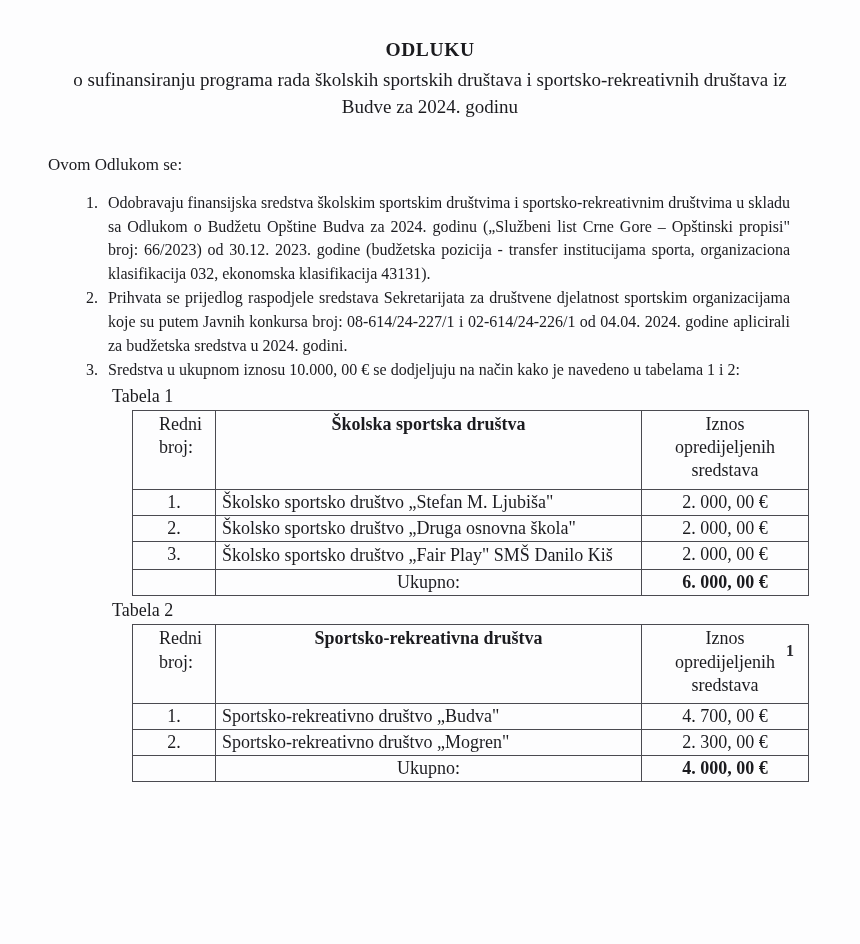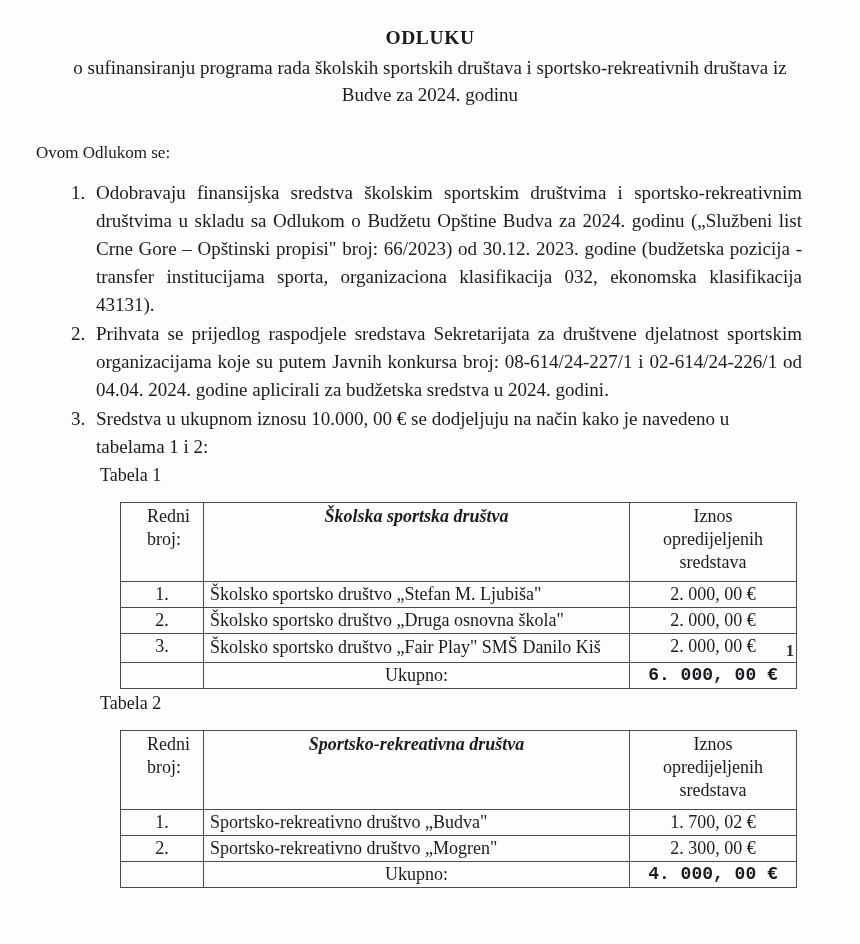--- a/index.html
+++ b/index.html
@@ -15,21 +15,21 @@
     color: #1b1b1f;
     -webkit-font-smoothing: antialiased;
     overflow: hidden;
   }
 
   .page {
     position: relative;
     width: 860px;
     height: 716px;
     box-sizing: border-box;
-    padding: 0;
+    padding: 12px;
   }
 
   
   .doc-title {
     text-align: center;
     font-weight: bold;
     font-size: 19.5px;
     letter-spacing: 0.6px;
     padding-top: 28px;
     line-height: 1.05;
@@ -46,21 +46,21 @@
   
   .intro {
     font-size: 17px;
     margin: 34px 0 0 36px;
   }
 
   
   ol.clauses {
     margin: 16px 58px 3px 58px;
     padding: 0 0 0 32px;
-    font-size: 19px;
+    font-size: 16px;
     line-height: 1.47;
   }
   ol.clauses > li {
     margin-bottom: 1px;
     padding-left: 6px;
   }
   ol.clauses > li p {
     margin: 0;
     text-align: justify;
     text-justify: inter-word;
@@ -95,21 +95,20 @@
   col.c-name  { width: 426px; }
   col.c-amt   { width: 167px; }
 
   thead td.h-no,
   thead td.h-amt {
     text-align: center;
   }
   thead td.h-name {
     text-align: center;
     font-weight: bold;
-    font-style: italic;
   }
   thead td {
     height: 74px;
     line-height: 1.3;
     padding-top: 4px;
   }
   thead td.h-no {
     text-align: left;
     padding-left: 26px;
   }
@@ -125,29 +124,28 @@
     white-space: nowrap;
   }
   tbody tr.total td.t-label {
     text-align: center;
     font-weight: normal;
   }
   tbody tr.total td.t-amt {
     text-align: center;
     font-weight: bold;
     white-space: nowrap;
-    font-family: Liberation Mono, monospace;
   }
   tbody tr.total td.t-empty {
     border-right: 1px solid #4a4a50;
   }
 
   .tables-wrap {
     margin-left: 120px;
-    margin-top: 16px;
+    margin-top: 3px;
   }
   .caption-wrap {
     margin-left: 100px;
   }
 
   
   tbody td.d-name.two-line {
     line-height: 1.33;
   }
 
@@ -255,21 +253,21 @@
             <span>Iznos</span><br>
             <span>opredijeljenih</span><br>
             <span>sredstava</span>
           </td>
         </tr>
       </thead>
       <tbody>
         <tr>
           <td class="d-no">1.</td>
           <td class="d-name">Sportsko-rekreativno društvo „Budva"</td>
-          <td class="d-amt">1. 700, 02  €</td>
+          <td class="d-amt">4. 700, 00  €</td>
         </tr>
         <tr>
           <td class="d-no">2.</td>
           <td class="d-name">Sportsko-rekreativno društvo „Mogren"</td>
           <td class="d-amt">2. 300, 00  €</td>
         </tr>
         <tr class="total">
           <td class="t-empty">&nbsp;</td>
           <td class="t-label">Ukupno:</td>
           <td class="t-amt">4. 000, 00 €</td>

